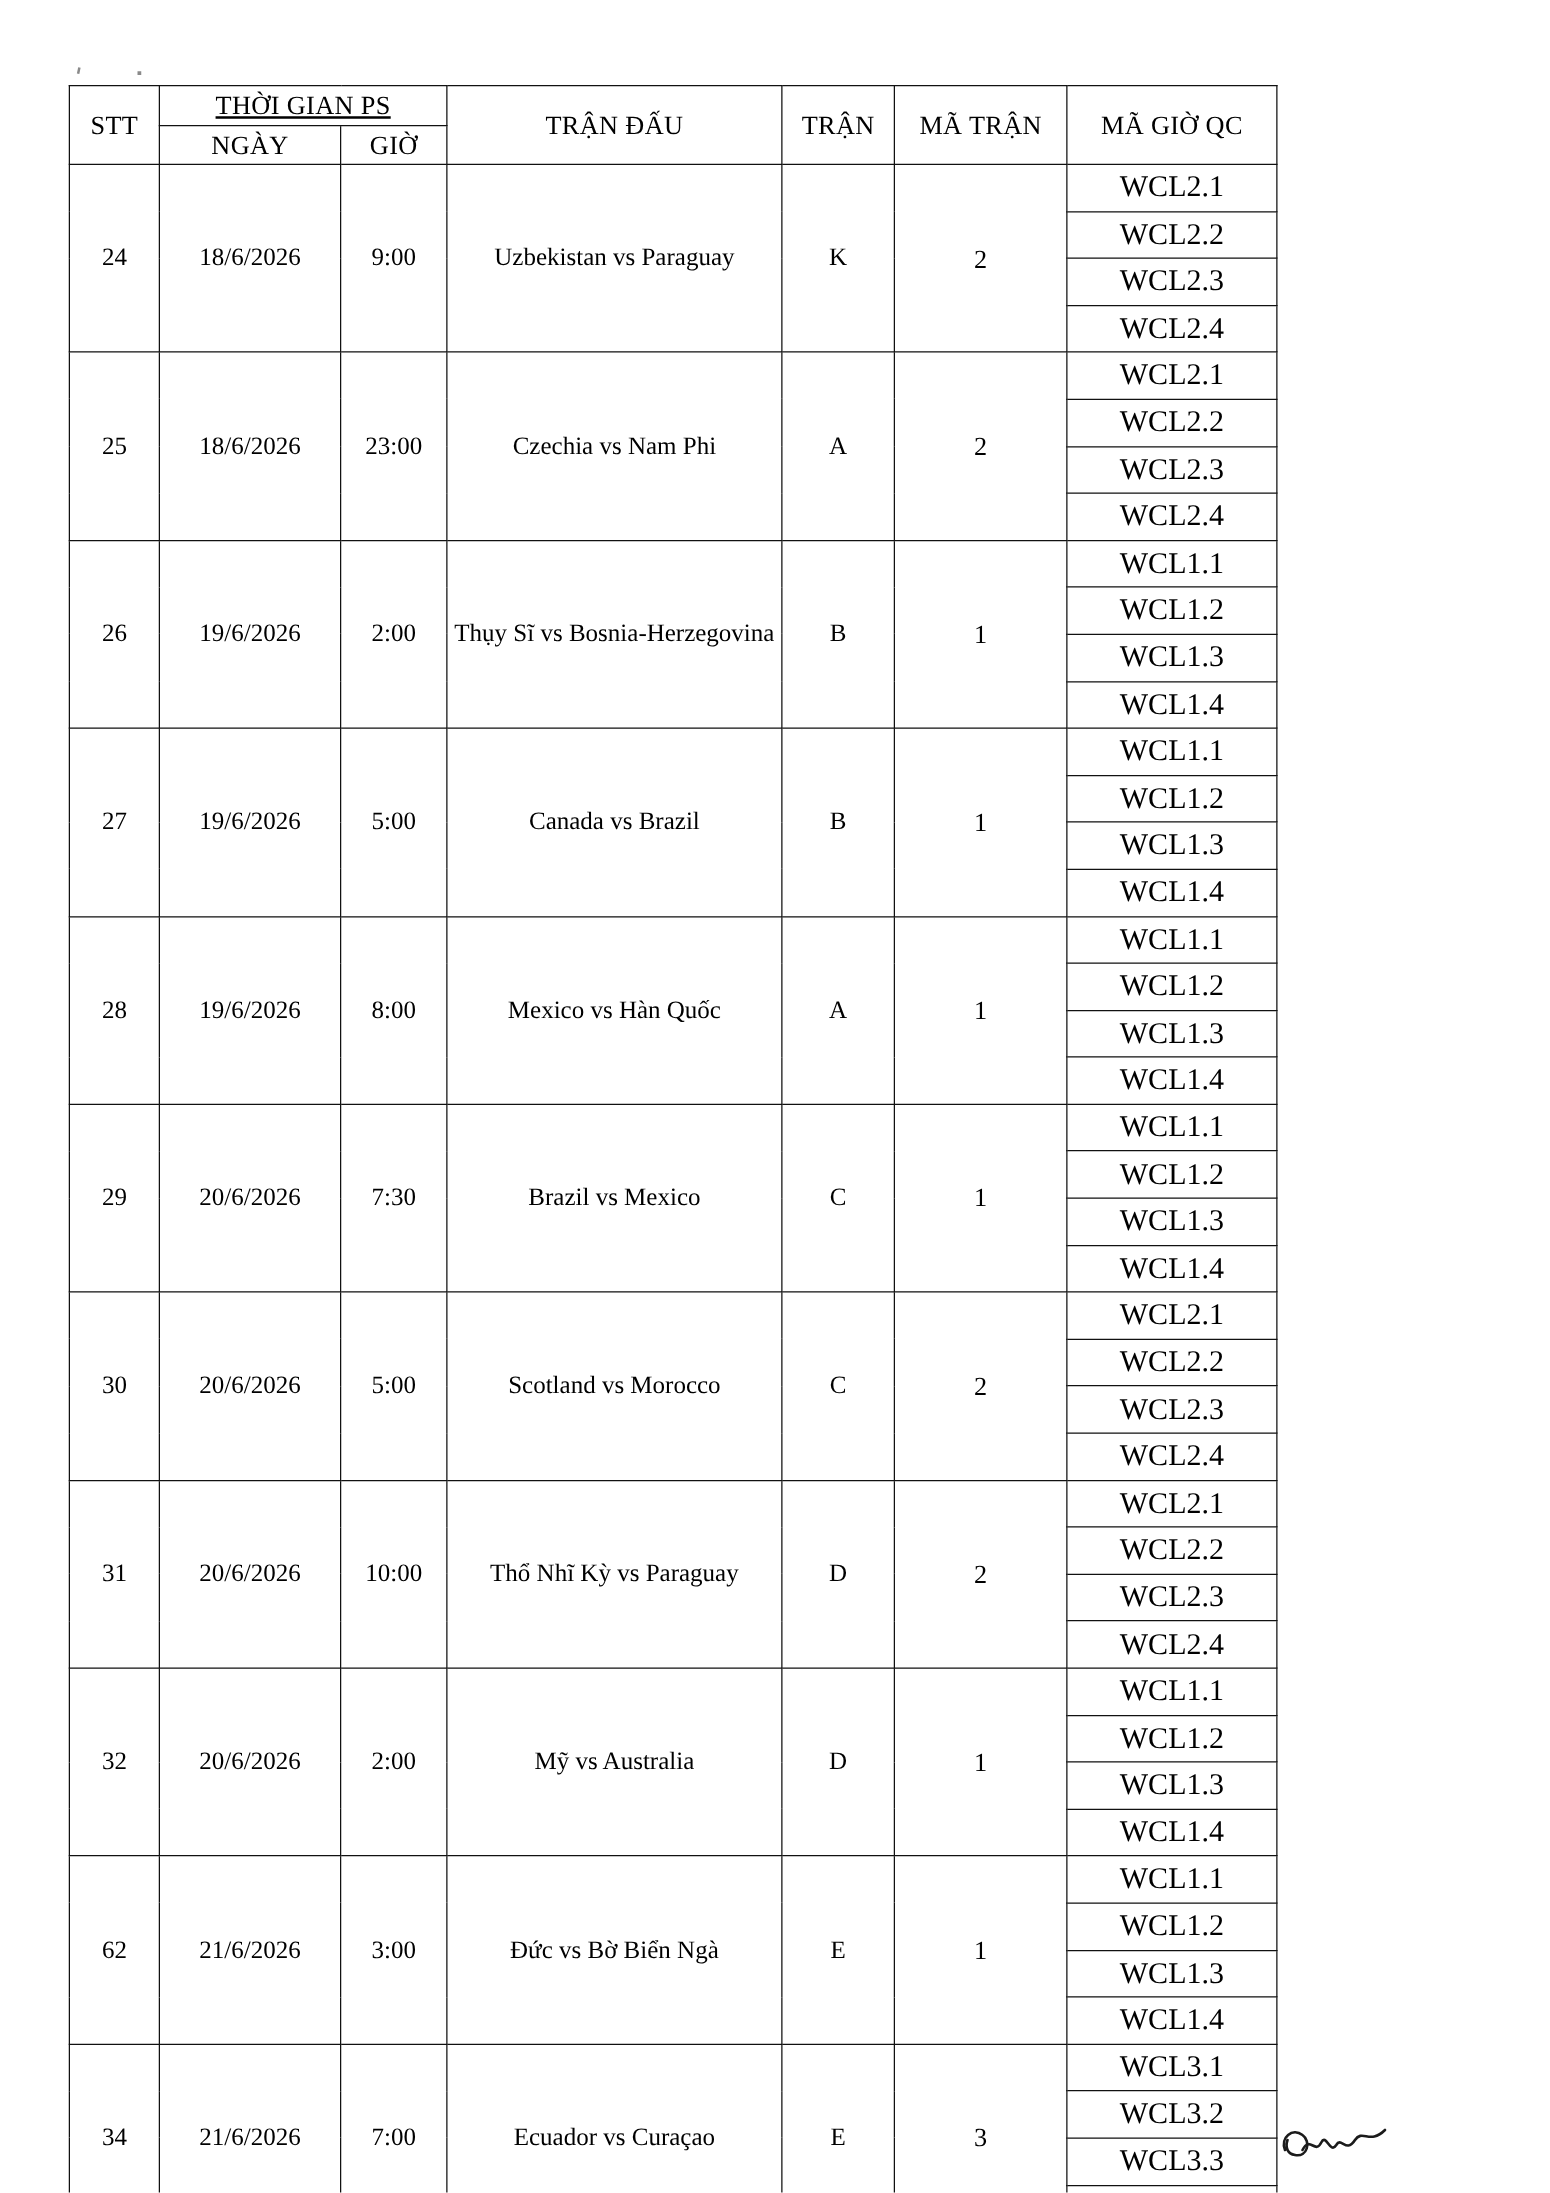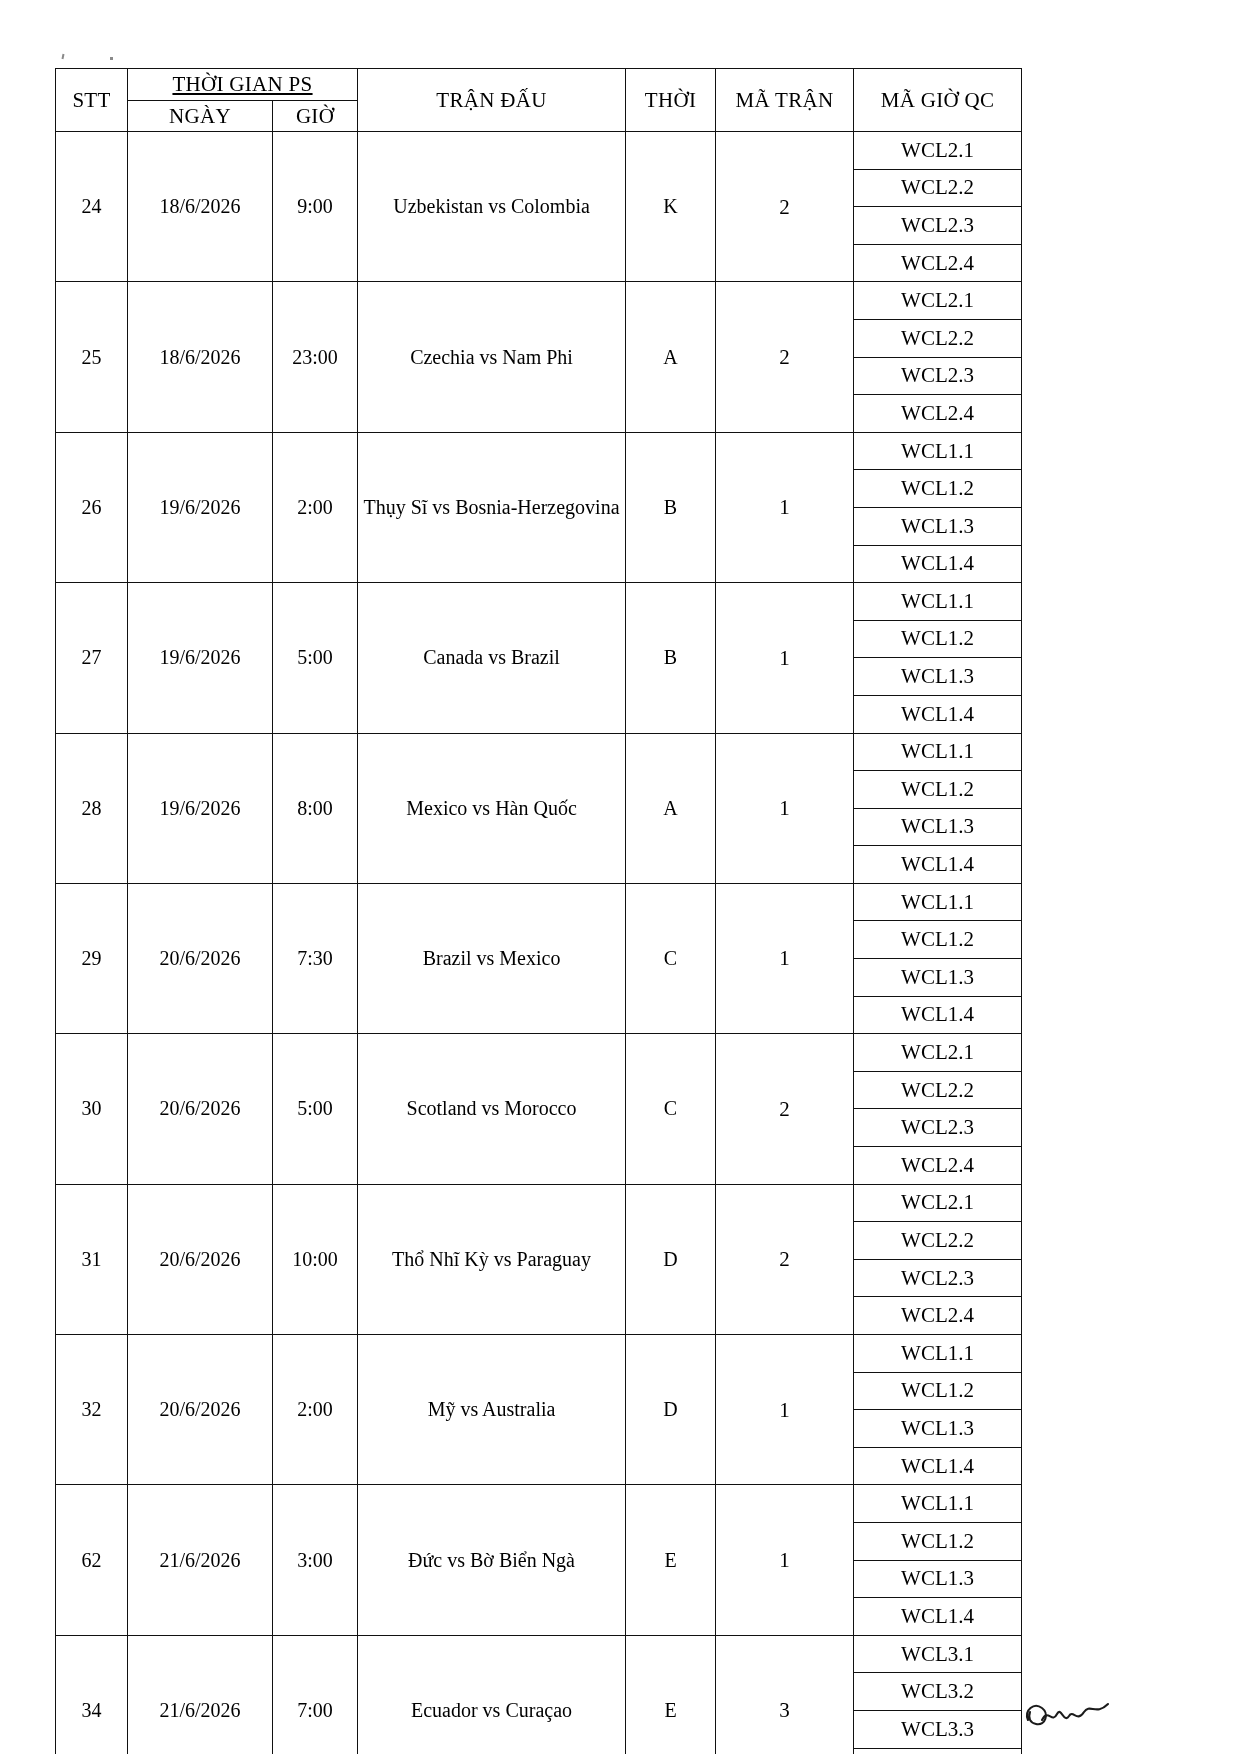--- a/index.html
+++ b/index.html
@@ -76,21 +76,21 @@
   
   td.stt, td.ngay, td.gio, td.tran, td.bang, td.matran {
     font-size: 20px;
     line-height: 1.25;
     padding: 2px 3px;
   }
   td.matran { font-weight: bold; font-size: 21px; }
   td.tran { font-size: 20px; }
 
   td.code {
-    font-size: 21px;
+    font-size: 24px;
     height: 36.6px;
     line-height: 1.1;
     padding: 0 2px;
     border-top-width: 1.3px;
     border-bottom-width: 1.3px;
   }
 
   .sig {
     position: absolute;
     left: 1022px;
@@ -116,35 +116,35 @@
       <col class="c-tran">
         <col class="c-bang">
         <col class="c-matran">
         <col class="c-magio">
     </colgroup>
     <thead>
       <tr>
         <th class="h-stt" rowspan="2">STT</th>
         <th class="h-tgps" colspan="2">THỜI GIAN PS</th>
         <th class="h-tran" rowspan="2">TRẬN ĐẤU</th>
-        <th class="h-bang" rowspan="2">THỜI</th>
+        <th class="h-bang" rowspan="2">TRẬN</th>
         <th class="h-matran" rowspan="2">MÃ TRẬN</th>
         <th class="h-magio" rowspan="2">MÃ GIỜ QC</th>
       </tr>
       <tr>
         <th class="h-ngay">NGÀY</th>
         <th class="h-gio">GIỜ</th>
       </tr>
     </thead>
     <tbody id="tbody">
         <tr>
           <td class="stt" rowspan="4">24</td>
           <td class="ngay" rowspan="4">18/6/2026</td>
           <td class="gio" rowspan="4">9:00</td>
-          <td class="tran" rowspan="4">Uzbekistan vs Colombia</td>
+          <td class="tran" rowspan="4">Uzbekistan vs Paraguay</td>
           <td class="bang" rowspan="4">K</td>
           <td class="matran" rowspan="4">2</td>
           <td class="code">WCL2.1</td>
         </tr>
         <tr>
           <td class="code">WCL2.2</td>
         </tr>
         <tr>
           <td class="code">WCL2.3</td>
         </tr>

